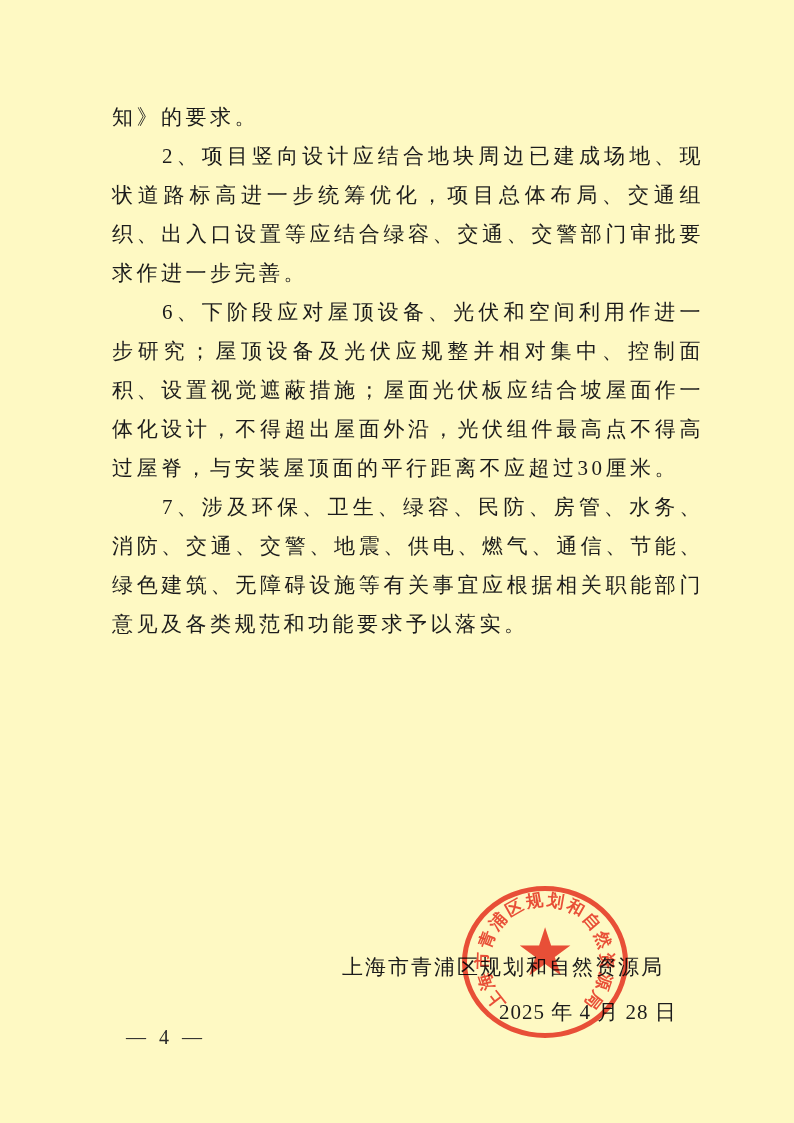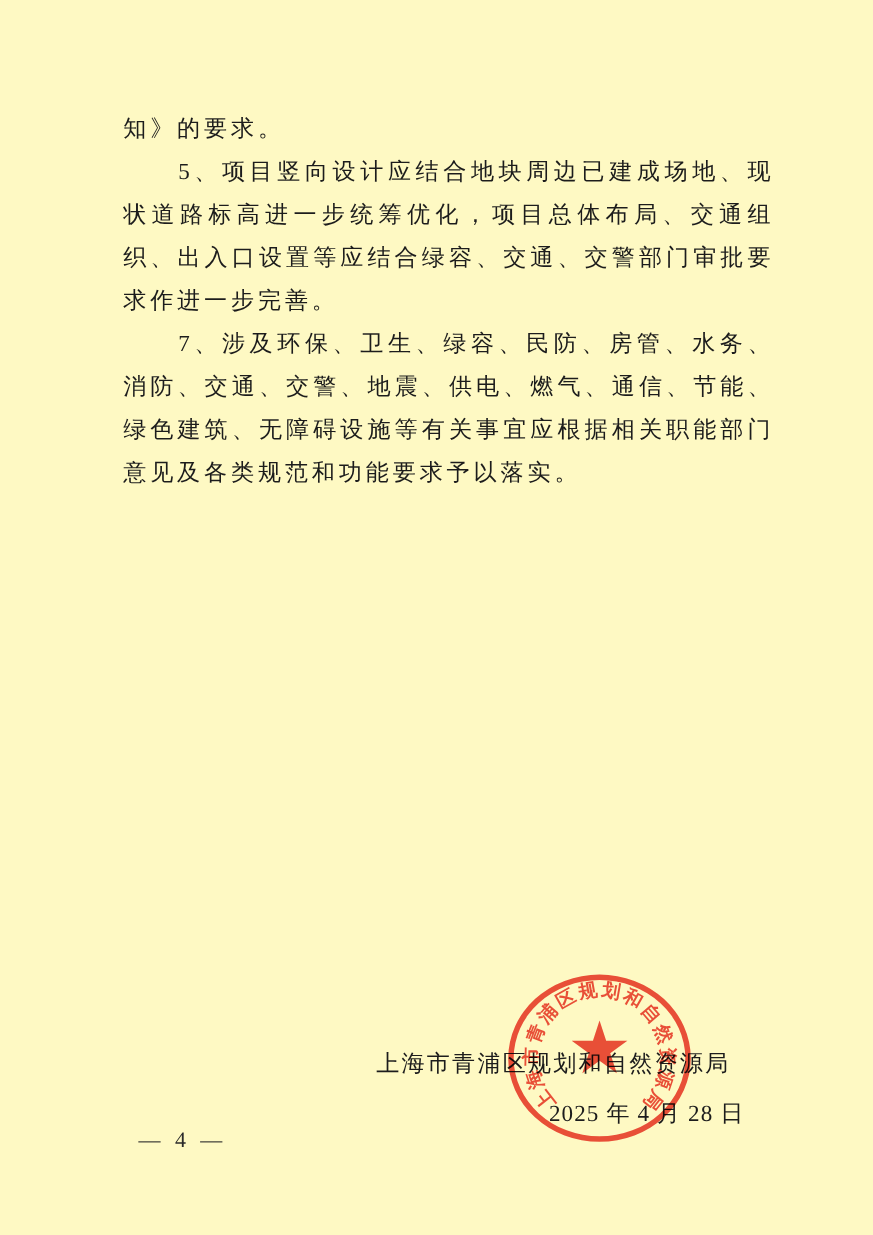--- a/index.html
+++ b/index.html
@@ -101,21 +101,22 @@
     font-family: "Liberation Serif", "DejaVu Serif", serif;
   }
 </style>
 </head>
 <body>
 
 <div class="page">
 
   <div class="content">
     <p>知》的要求。</p>
-    <p class="indent">5、项目竖向设计应结合地块周边已建成场地、现状道路标高进一步统筹优化，项目总体布局、交通组织、出入口设置等应结合绿容、交通、交警部门审批要求作进一步完善。</p>
+    <p class="indent">2、项目竖向设计应结合地块周边已建成场地、现状道路标高进一步统筹优化，项目总体布局、交通组织、出入口设置等应结合绿容、交通、交警部门审批要求作进一步完善。</p>
+    <p class="indent">6、下阶段应对屋顶设备、光伏和空间利用作进一步研究；屋顶设备及光伏应规整并相对集中、控制面积、设置视觉遮蔽措施；屋面光伏板应结合坡屋面作一体化设计，不得超出屋面外沿，光伏组件最高点不得高过屋脊，与安装屋顶面的平行距离不应超过30厘米。</p>
     <p class="indent">7、涉及环保、卫生、绿容、民防、房管、水务、消防、交通、交警、地震、供电、燃气、通信、节能、绿色建筑、无障碍设施等有关事宜应根据相关职能部门意见及各类规范和功能要求予以落实。</p>
   </div>
 
   <div class="signature">上海市青浦区规划和自然资源局</div>
 
   <div class="sig-date">2025 年 4 月 28 日</div>
 
   <div class="page-number">— 4 —</div>
 
   <div class="stamp">

